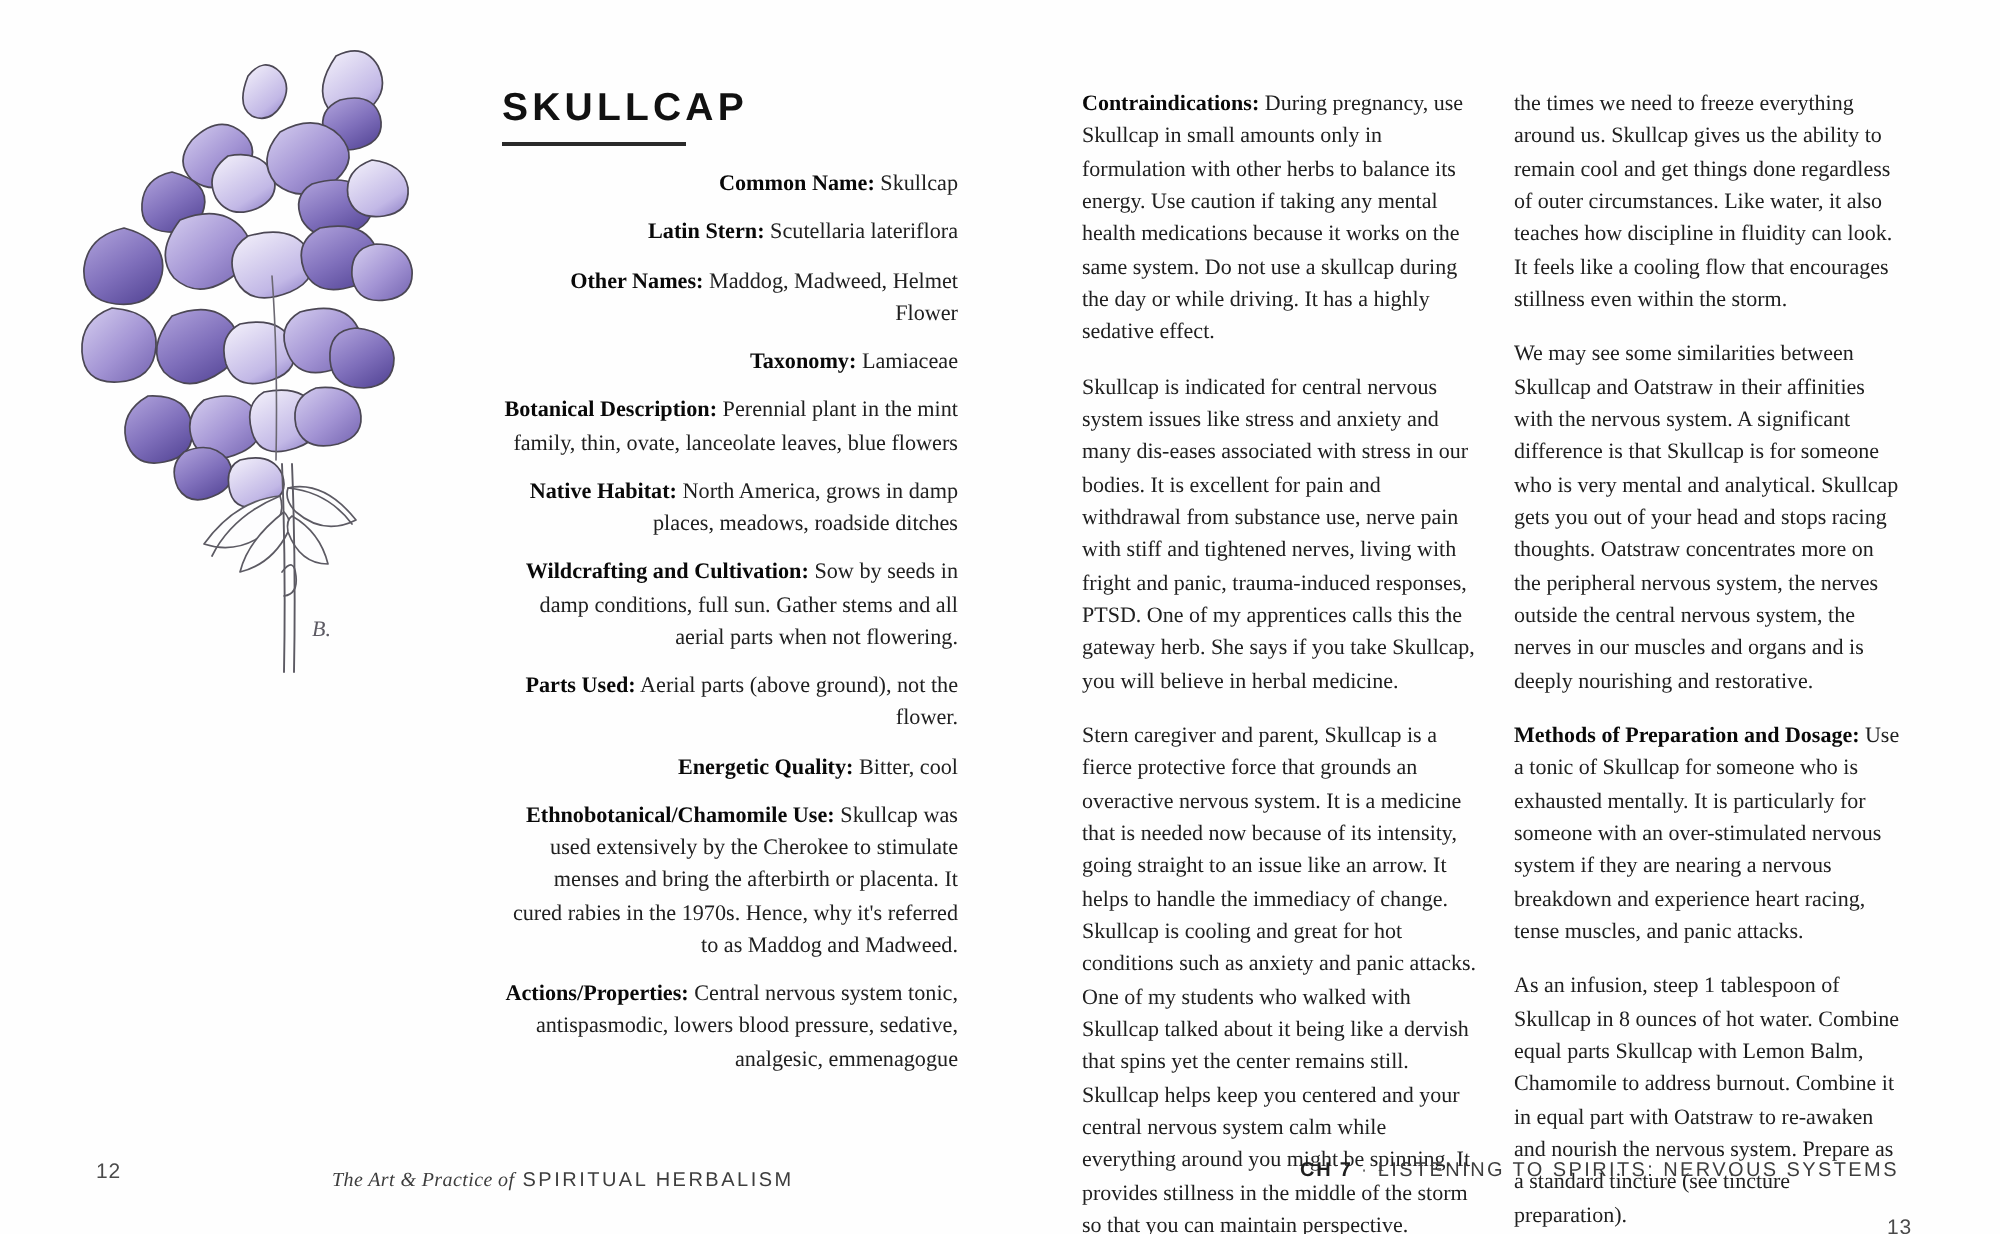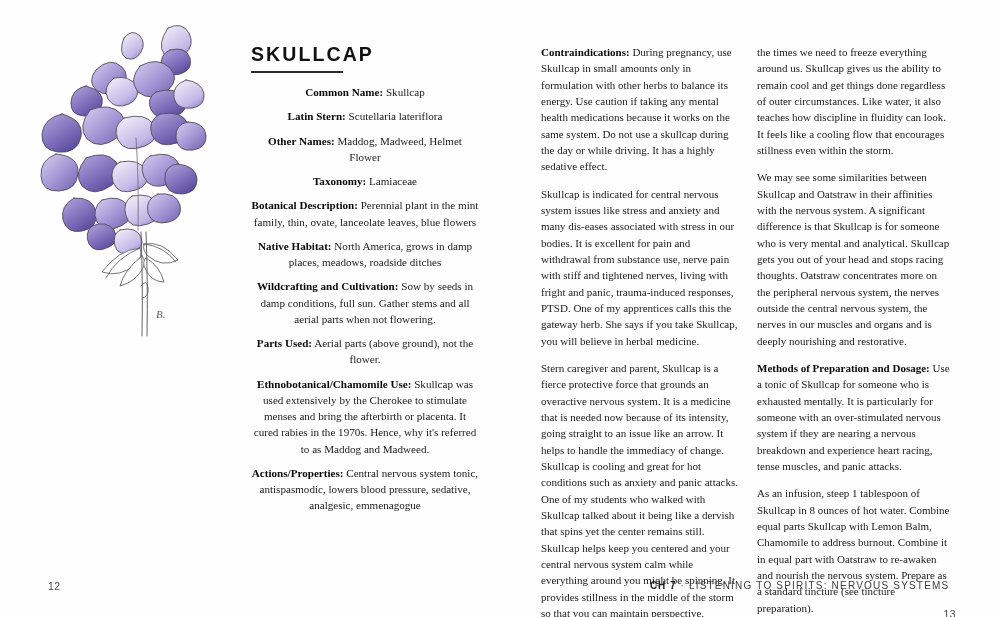--- a/index.html
+++ b/index.html
@@ -46,21 +46,21 @@
   #title-rule {
     width: 92px; height: 1.6px;
     background: #2a2a2a;
     margin: 0 0 11px 0;
   }
 
   .entry {
     font-size: 11.1px;
     line-height: 1.465;
     margin: 0 0 8.0px 0;
-    text-align: center;
+    text-align: right;
     color: #202020;
   }
   .entry .lbl {
     font-family: "Liberation Serif", serif;
     font-weight: 700;
     color: #090909;
   }
 
   .para {
     font-size: 11px;
@@ -206,40 +206,45 @@
     <div id="title-rule"></div>
     <div id="profile-list">
         <p class="entry"><span class="lbl">Common Name:</span><span> Skullcap</span></p>
         <p class="entry"><span class="lbl">Latin Stern:</span><span> Scutellaria lateriflora</span></p>
         <p class="entry"><span class="lbl">Other Names:</span><span> Maddog, Madweed, Helmet Flower</span></p>
         <p class="entry"><span class="lbl">Taxonomy:</span><span> Lamiaceae</span></p>
         <p class="entry"><span class="lbl">Botanical Description:</span><span> Perennial plant in the mint family, thin, ovate, lanceolate leaves, blue flowers</span></p>
         <p class="entry"><span class="lbl">Native Habitat:</span><span> North America, grows in damp places, meadows, roadside ditches</span></p>
         <p class="entry"><span class="lbl">Wildcrafting and Cultivation:</span><span> Sow by seeds in damp conditions, full sun. Gather stems and all aerial parts when not flowering.</span></p>
         <p class="entry"><span class="lbl">Parts Used:</span><span> Aerial parts (above ground), not the flower.</span></p>
+        <p class="entry"><span class="lbl">Energetic Quality:</span><span> Bitter, cool</span></p>
         <p class="entry"><span class="lbl">Ethnobotanical/Chamomile Use:</span><span> Skullcap was used extensively by the Cherokee to stimulate menses and bring the afterbirth or placenta. It cured rabies in the 1970s. Hence, why it's referred to as Maddog and Madweed.</span></p>
         <p class="entry"><span class="lbl">Actions/Properties:</span><span> Central nervous system tonic, antispasmodic, lowers blood pressure, sedative, analgesic, emmenagogue</span></p>
       </div>
   </div>
 
   <div class="col" id="col2">
       <p class="para"><span class="lbl">Contraindications:</span><span> During pregnancy, use Skullcap in small amounts only in formulation with other herbs to balance its energy. Use caution if taking any mental health medications because it works on the same system. Do not use a skullcap during the day or while driving. It has a highly sedative effect.</span></p>
       <p class="para"><span>Skullcap is indicated for central nervous system issues like stress and anxiety and many dis-eases associated with stress in our bodies. It is excellent for pain and withdrawal from substance use, nerve pain with stiff and tightened nerves, living with fright and panic, trauma-induced responses, PTSD. One of my apprentices calls this the gateway herb. She says if you take Skullcap, you will believe in herbal medicine.</span></p>
       <p class="para"><span>Stern caregiver and parent, Skullcap is a fierce protective force that grounds an overactive nervous system. It is a medicine that is needed now because of its intensity, going straight to an issue like an arrow. It helps to handle the immediacy of change. Skullcap is cooling and great for hot conditions such as anxiety and panic attacks. One of my students who walked with Skullcap talked about it being like a dervish that spins yet the center remains still. Skullcap helps keep you centered and your central nervous system calm while everything around you might be spinning.  It provides stillness in the middle of the storm so that you can maintain perspective.</span></p>
     </div>
 
   <div class="col" id="col3">
       <p class="para"><span>the times we need to freeze everything around us. Skullcap gives us the ability to remain cool and get things done regardless of outer circumstances. Like water, it also teaches how discipline in fluidity can look.  It feels like a cooling flow that encourages stillness even within the storm.</span></p>
       <p class="para"><span>We may see some similarities between Skullcap and Oatstraw in their affinities with the nervous system. A significant difference is that Skullcap is for someone who is very mental and analytical. Skullcap gets you out of your head and stops racing thoughts. Oatstraw concentrates more on the peripheral nervous system, the nerves outside the central nervous system, the nerves in our muscles and organs and is deeply nourishing and restorative.</span></p>
       <p class="para"><span class="lbl">Methods of Preparation and Dosage:</span><span> Use a tonic of Skullcap for someone who is exhausted mentally. It is particularly for someone with an over-stimulated nervous system if they are nearing a nervous breakdown and experience heart racing, tense muscles, and panic attacks.</span></p>
       <p class="para"><span>As an infusion, steep 1 tablespoon of Skullcap in 8 ounces of hot water.  Combine equal parts Skullcap with Lemon Balm, Chamomile to address burnout. Combine it in equal part with Oatstraw to re-awaken and nourish the nervous system. Prepare as a standard tincture (see tincture preparation).</span></p>
     </div>
 
   <div id="footer">
     <div class="folio" id="folio-left">12</div>
+    <div id="running-left">
+      <span class="rl-italic">The Art &amp; Practice of</span>
+      <span class="rl-caps">SPIRITUAL HERBALISM</span>
+    </div>
     <div id="running-right">
       <span class="rr-ch">CH 7</span>
       <span class="rr-sep">·</span>
       <span>LISTENING TO SPIRITS: NERVOUS SYSTEMS</span>
     </div>
     <div class="folio" id="folio-right">13</div>
   </div>
 
 </div>
 

